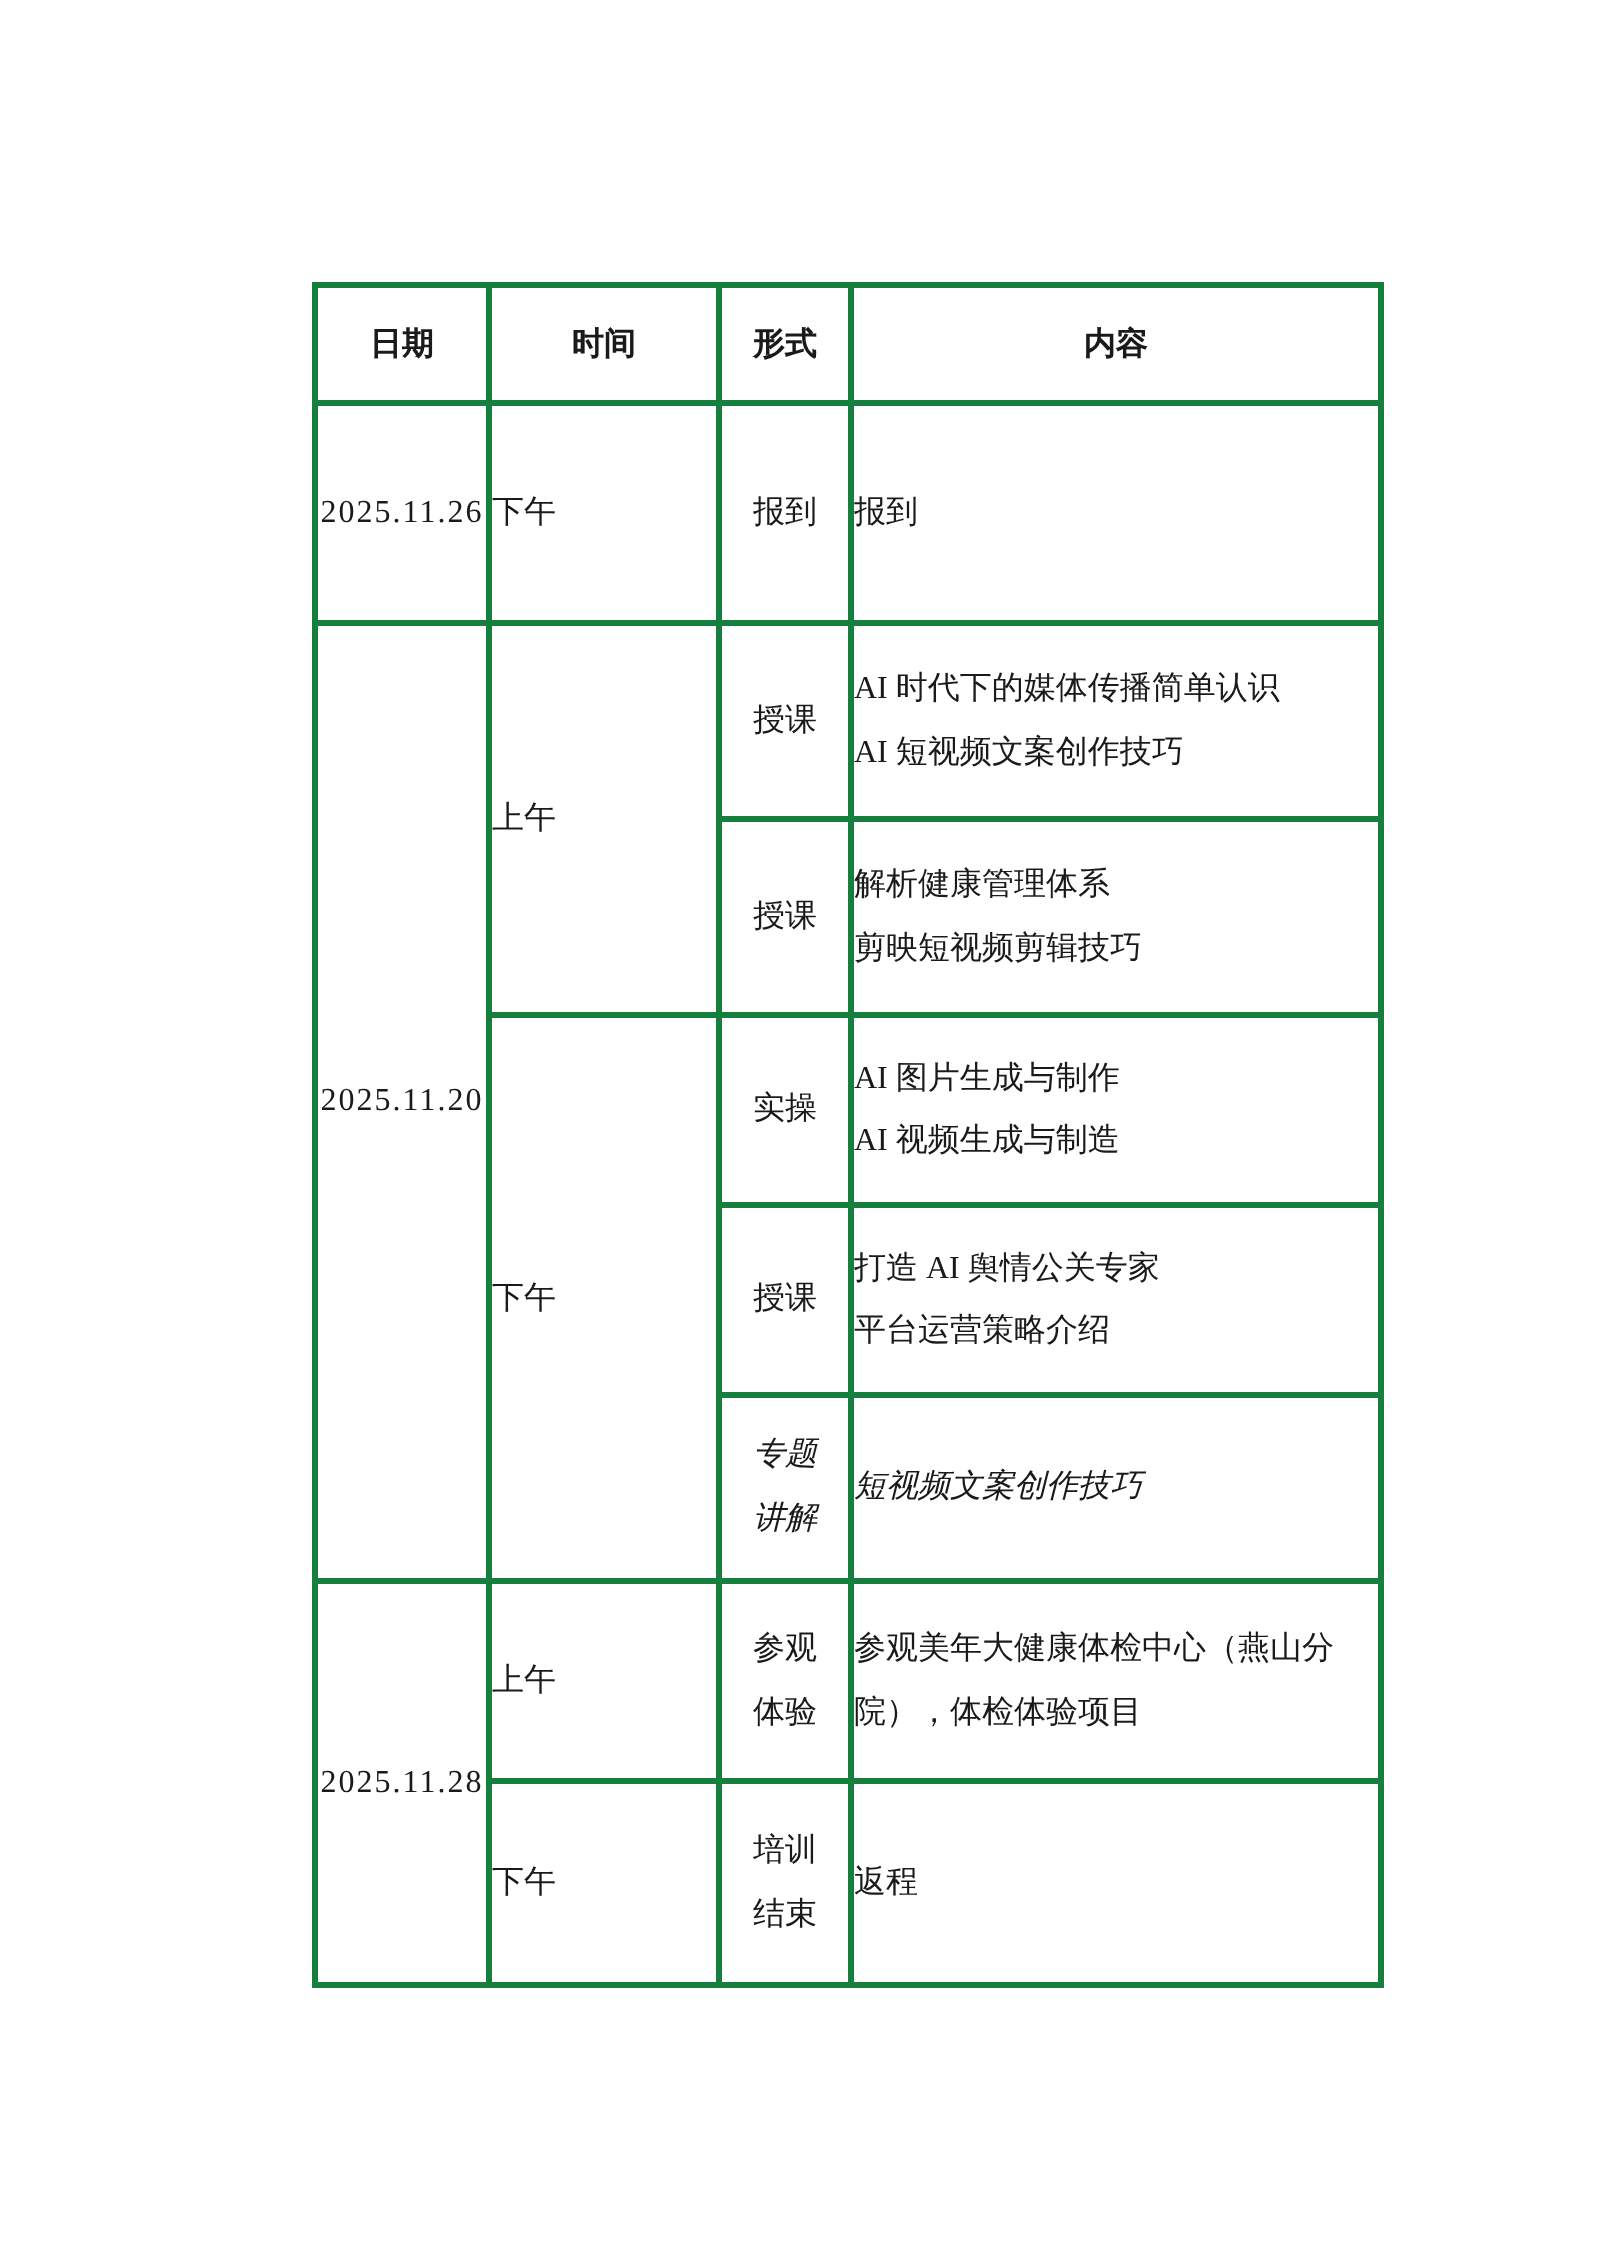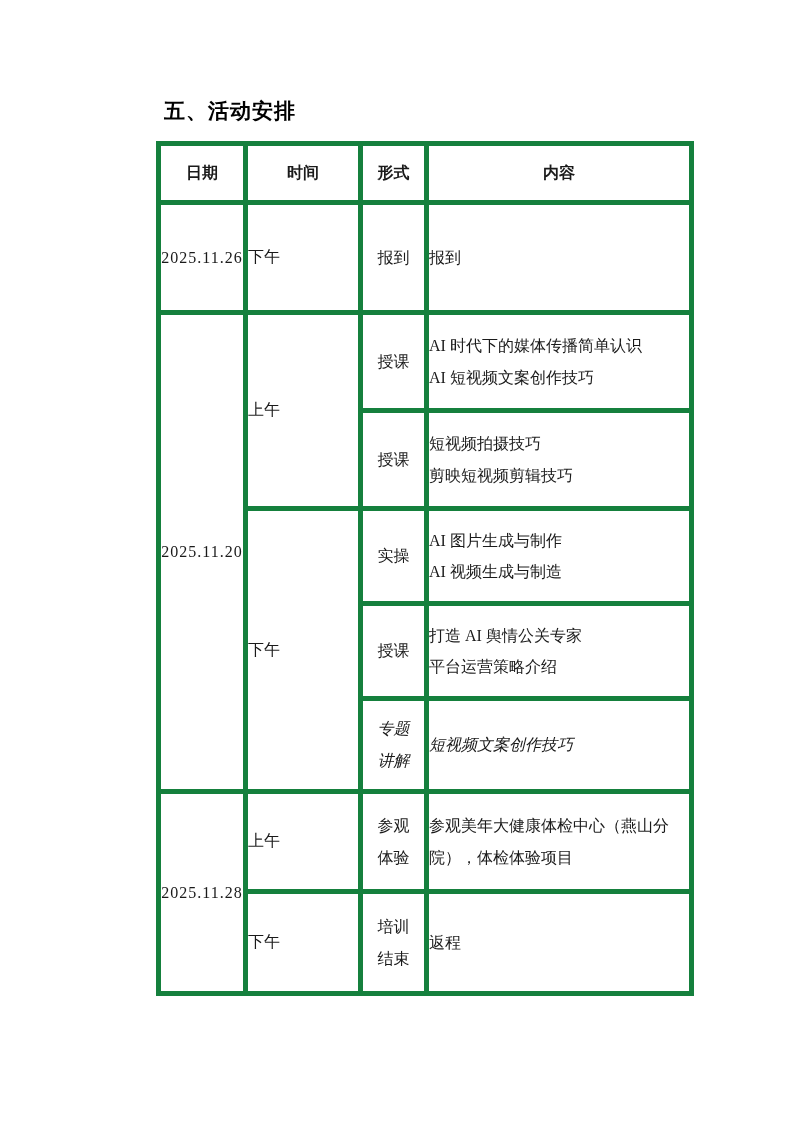--- a/index.html
+++ b/index.html
@@ -27,21 +27,21 @@
   table.schedule {
     position: absolute;
     left: 156px;
     top: 141px;
     width: 533px;
     border-collapse: collapse;
     table-layout: fixed;
   }
   table.schedule th,
   table.schedule td {
-    border: 5px solid #15803d;
+    border: 3px solid #15803d;
     font-size: 16px;
     font-weight: normal;
     color: #1a1a1a;
     vertical-align: middle;
     padding: 0;
     overflow: hidden;
   }
   table.schedule th {
     font-weight: bold;
     text-align: center;
@@ -69,21 +69,20 @@
     text-align: left;
     padding: 6px 8px 6px 10px;
     line-height: 1.95;
   }
 </style>
 </head>
 <body>
 
 <div class="page">
 
-  <div class="doc-title">五、活动安排</div>
 
   <table class="schedule">
     <colgroup>
       <col style="width:87px">
       <col style="width:115px">
       <col style="width:66px">
       <col style="width:265px">
     </colgroup>
 
     <tbody>
@@ -115,21 +114,21 @@
         <div>AI 时代下的媒体传播简单认识</div>
         <div>AI 短视频文案创作技巧</div>
       </td>
     </tr>
 
     <tr class="r3">
       <td class="c-form">
         <div>授课</div>
       </td>
       <td class="c-content">
-        <div>短视频拍摄技巧</div>
+        <div>解析健康管理体系</div>
         <div>剪映短视频剪辑技巧</div>
       </td>
     </tr>
 
     <tr class="r4">
       <td class="c-time" rowspan="3">下午</td>
       <td class="c-form">
         <div>实操</div>
       </td>
       <td class="c-content">

